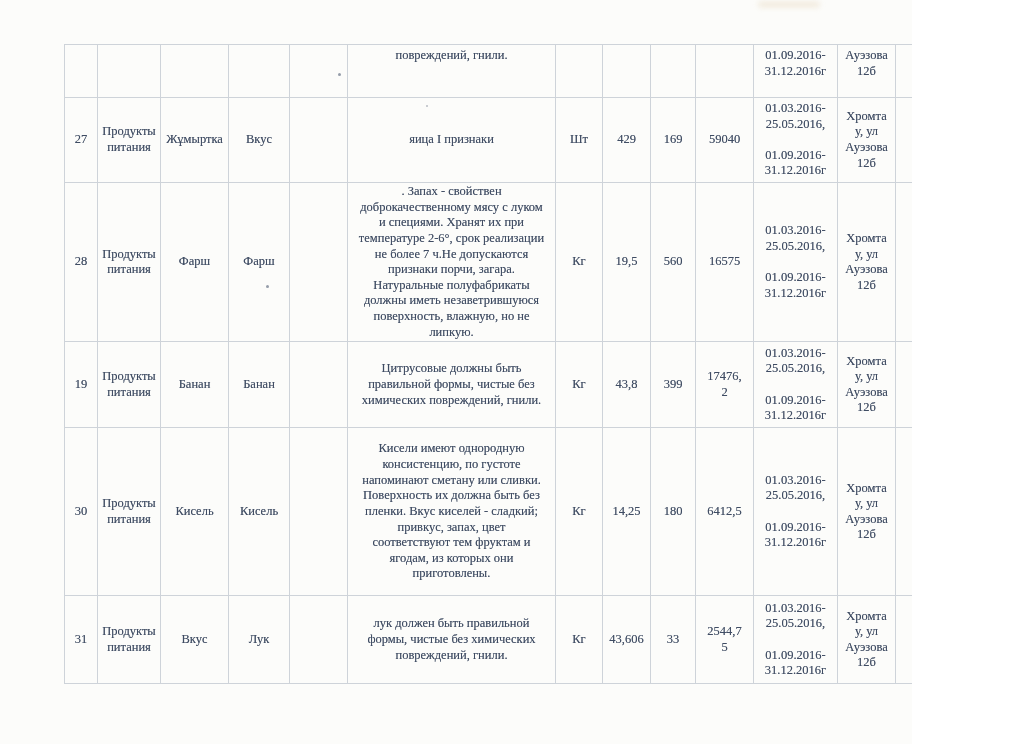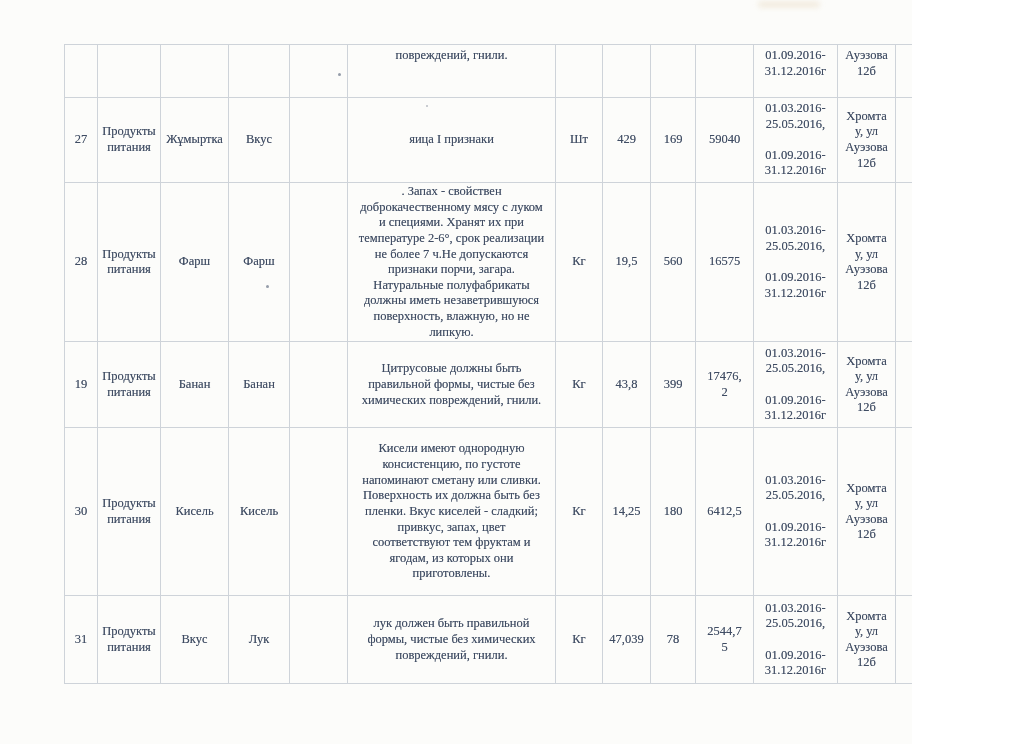--- a/index.html
+++ b/index.html
@@ -200,22 +200,22 @@
           <td>31</td>
           <td>Продукты
 питания</td>
           <td>Вкус</td>
           <td>Лук</td>
           <td></td>
           <td>лук должен быть правильной
 формы, чистые без химических
 повреждений, гнили.</td>
           <td>Кг</td>
-          <td>47,039</td>
-          <td>78</td>
+          <td>43,606</td>
+          <td>33</td>
           <td>2544,7
 5</td>
           <td>01.03.2016-
 25.05.2016,
 
 01.09.2016-
 31.12.2016г</td>
           <td>Хромта
 у, ул
 Ауэзова

